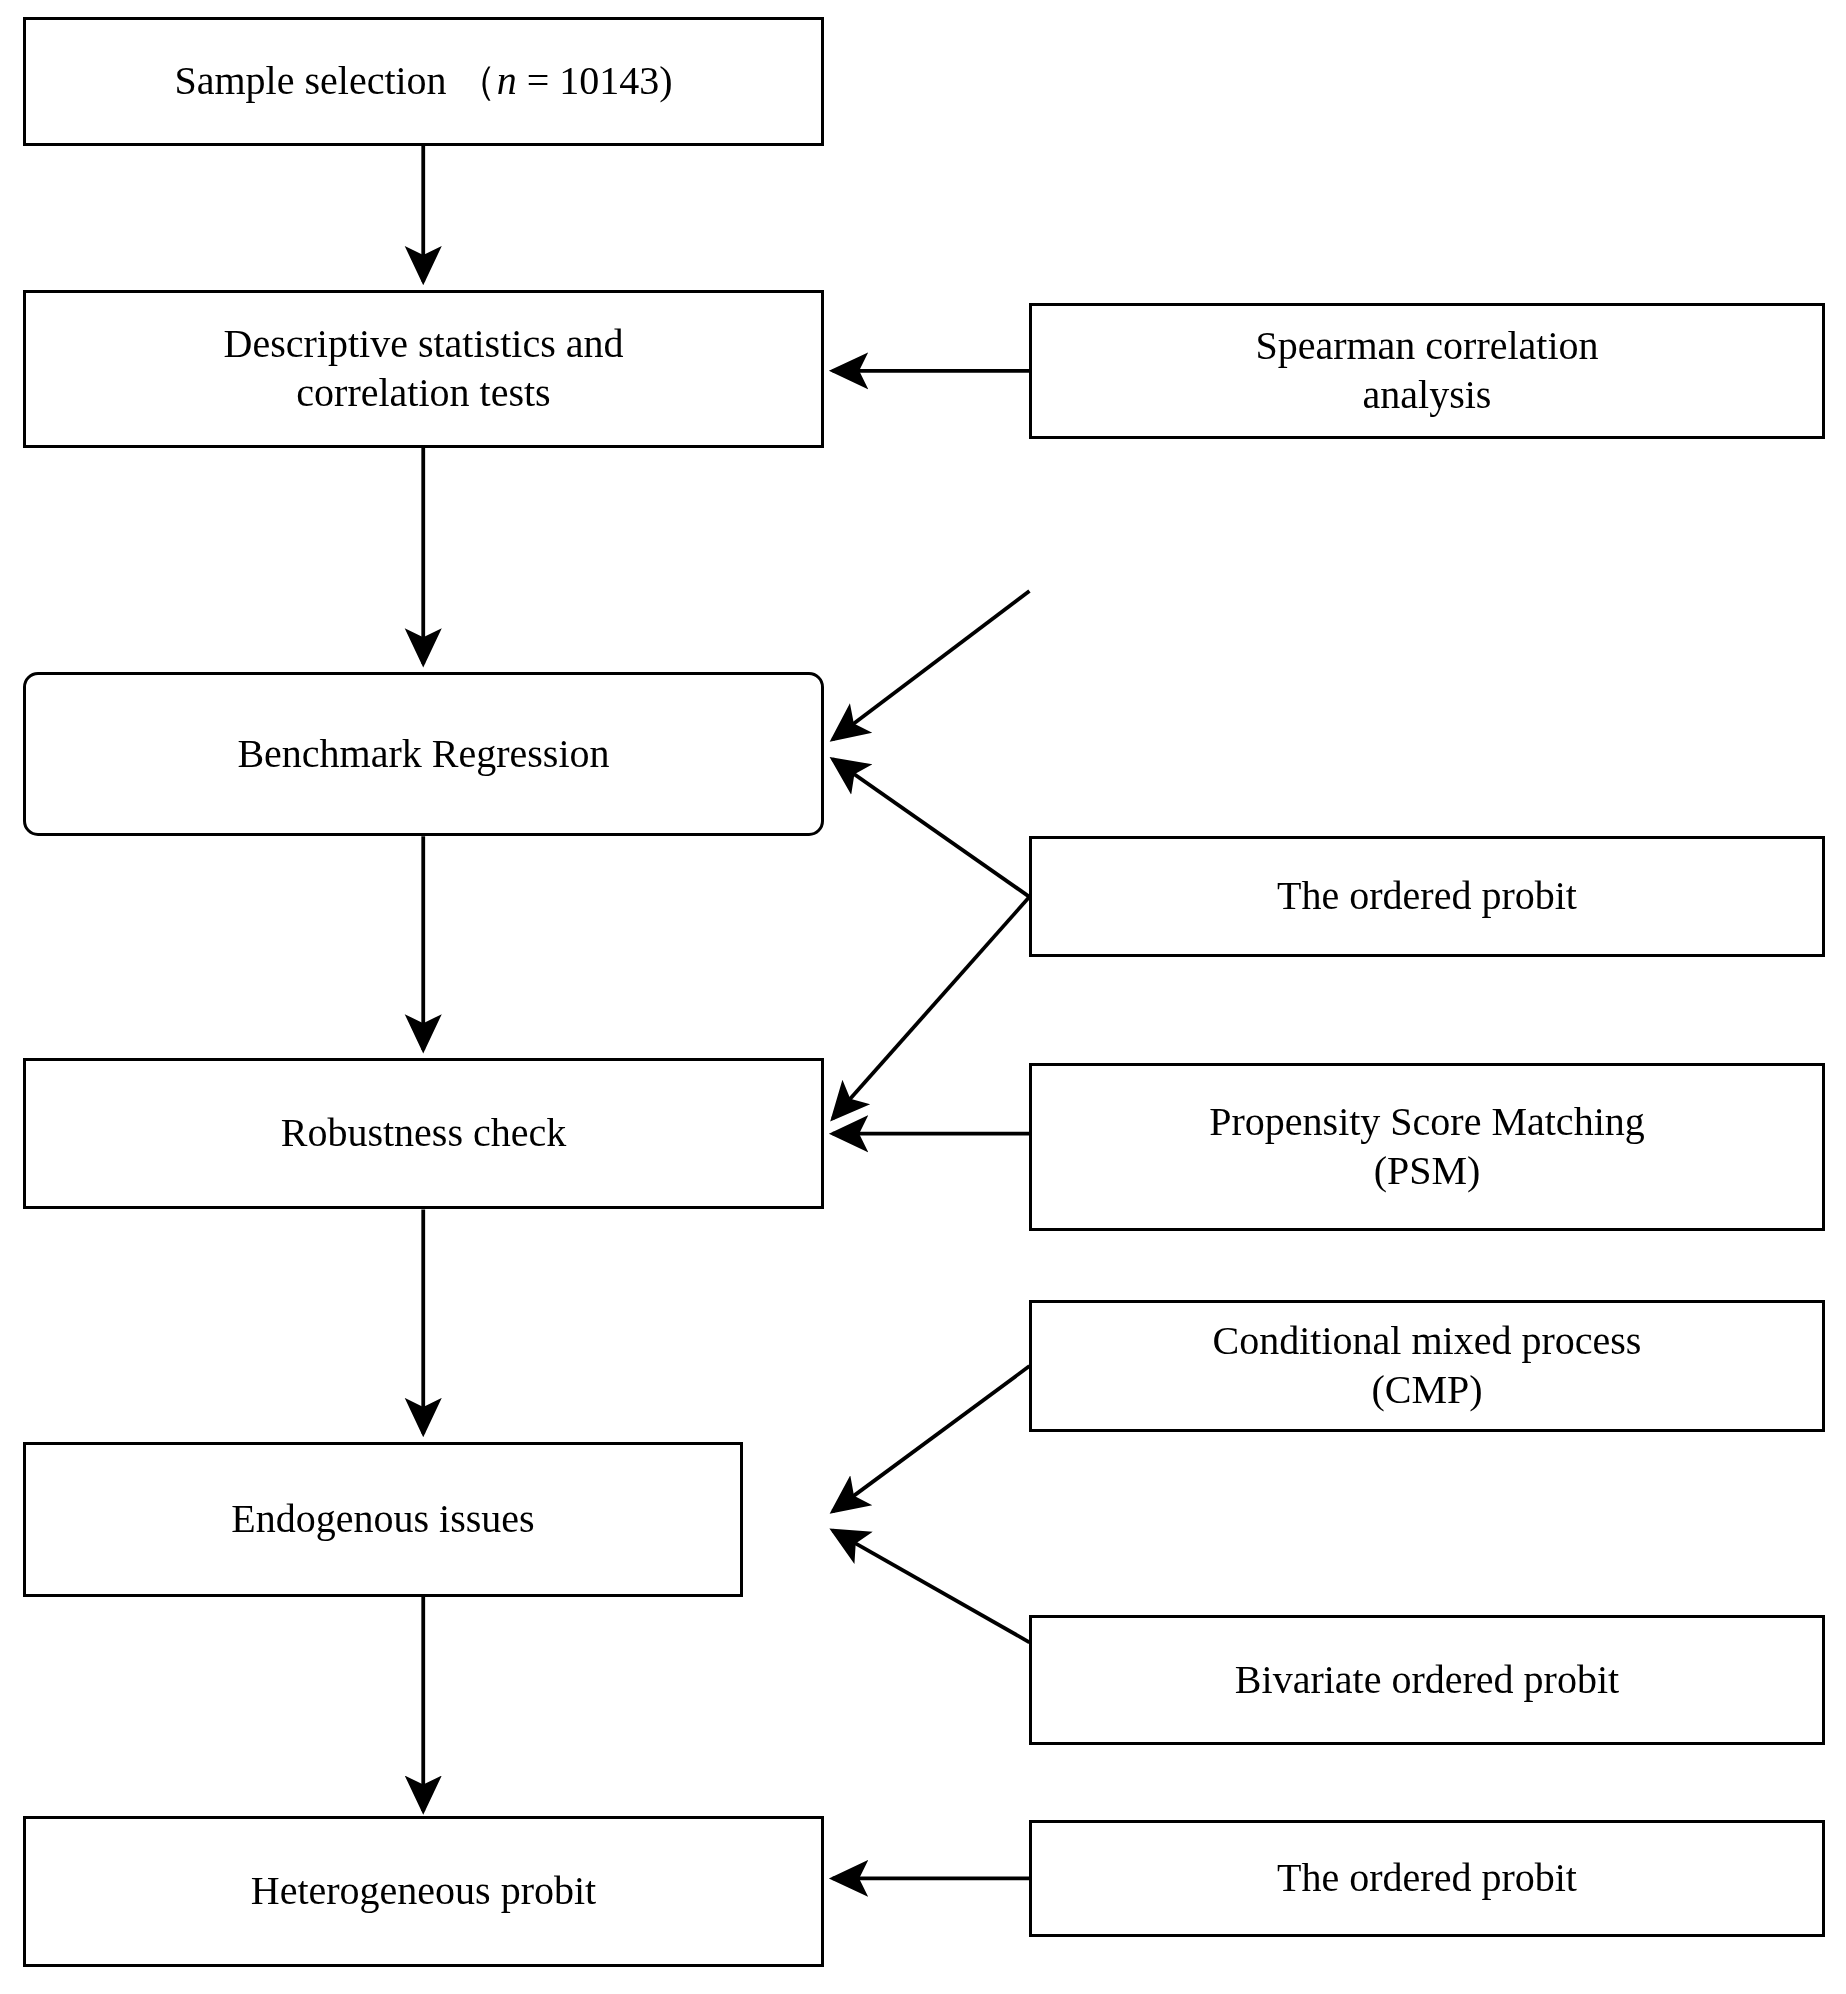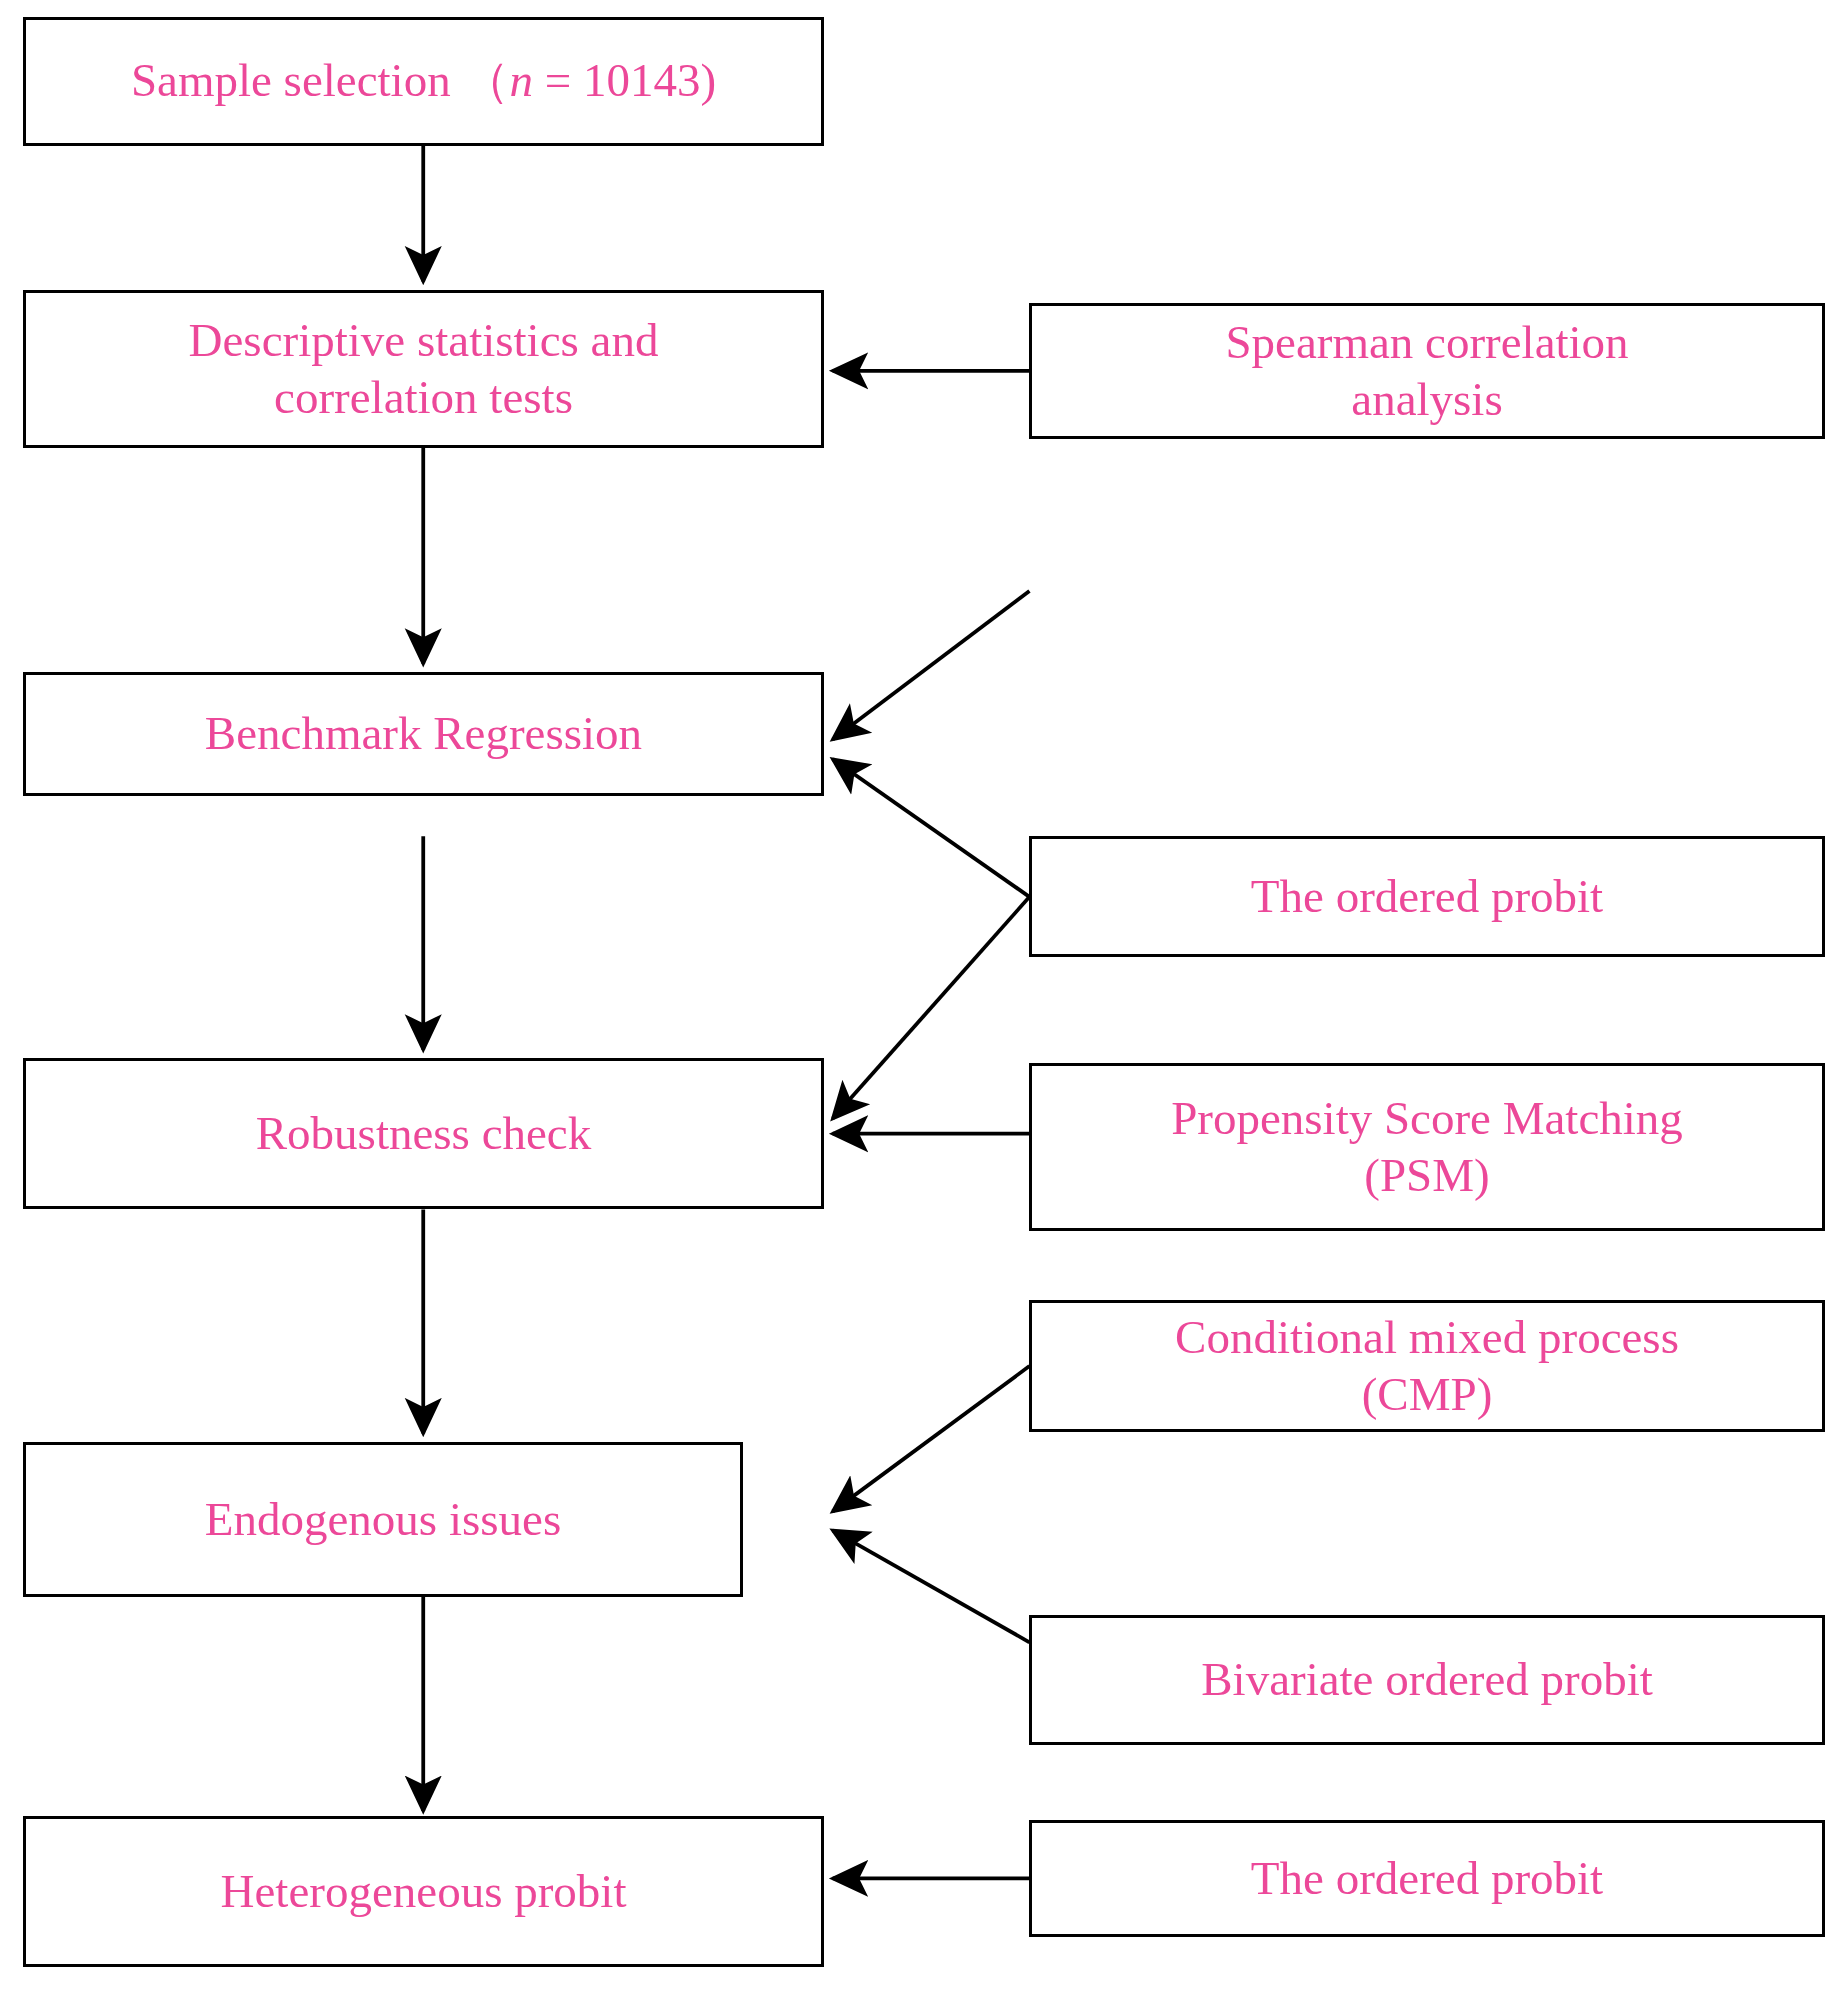--- a/index.html
+++ b/index.html
@@ -26,23 +26,23 @@
   }
   .node {
     position: absolute;
     box-sizing: border-box;
     border: 3.8px solid #000000;
     background: #ffffff;
     display: flex;
     align-items: center;
     justify-content: center;
     text-align: center;
-    color: #ec4899;
+    color: #000000;
     font-family: "Liberation Serif", "DejaVu Serif", serif;
-    font-size: 47px;
+    font-size: 40px;
     line-height: 1.22;
     letter-spacing: 0px;
     padding: 3px 13.6px;
   }
   .node .label {
     display: block;
     width: 100%;
     white-space: pre-line;
   }
   .node .label .ital {
@@ -83,21 +83,21 @@
 
   <div class="node" style="left:23px; top:16.6px; width:801px; height:129px;">
     <span class="label">Sample selection （<i class="ital">n</i> = 10143)</span>
   </div>
 
   <div class="node" style="left:23px; top:290px; width:801px; height:158px;">
     <span class="label">Descriptive statistics and
 correlation tests</span>
   </div>
 
-  <div class="node" style="left:23px; top:672px; width:801px; height:124px;">
+  <div class="node" style="left:23px; top:672px; width:801px; height:164px;border-radius:15px;">
     <span class="label">Benchmark Regression</span>
   </div>
 
   <div class="node" style="left:23px; top:1058px; width:801px; height:151px;">
     <span class="label">Robustness check</span>
   </div>
 
   <div class="node" style="left:23px; top:1442px; width:720px; height:155px;">
     <span class="label">Endogenous issues</span>
   </div>

